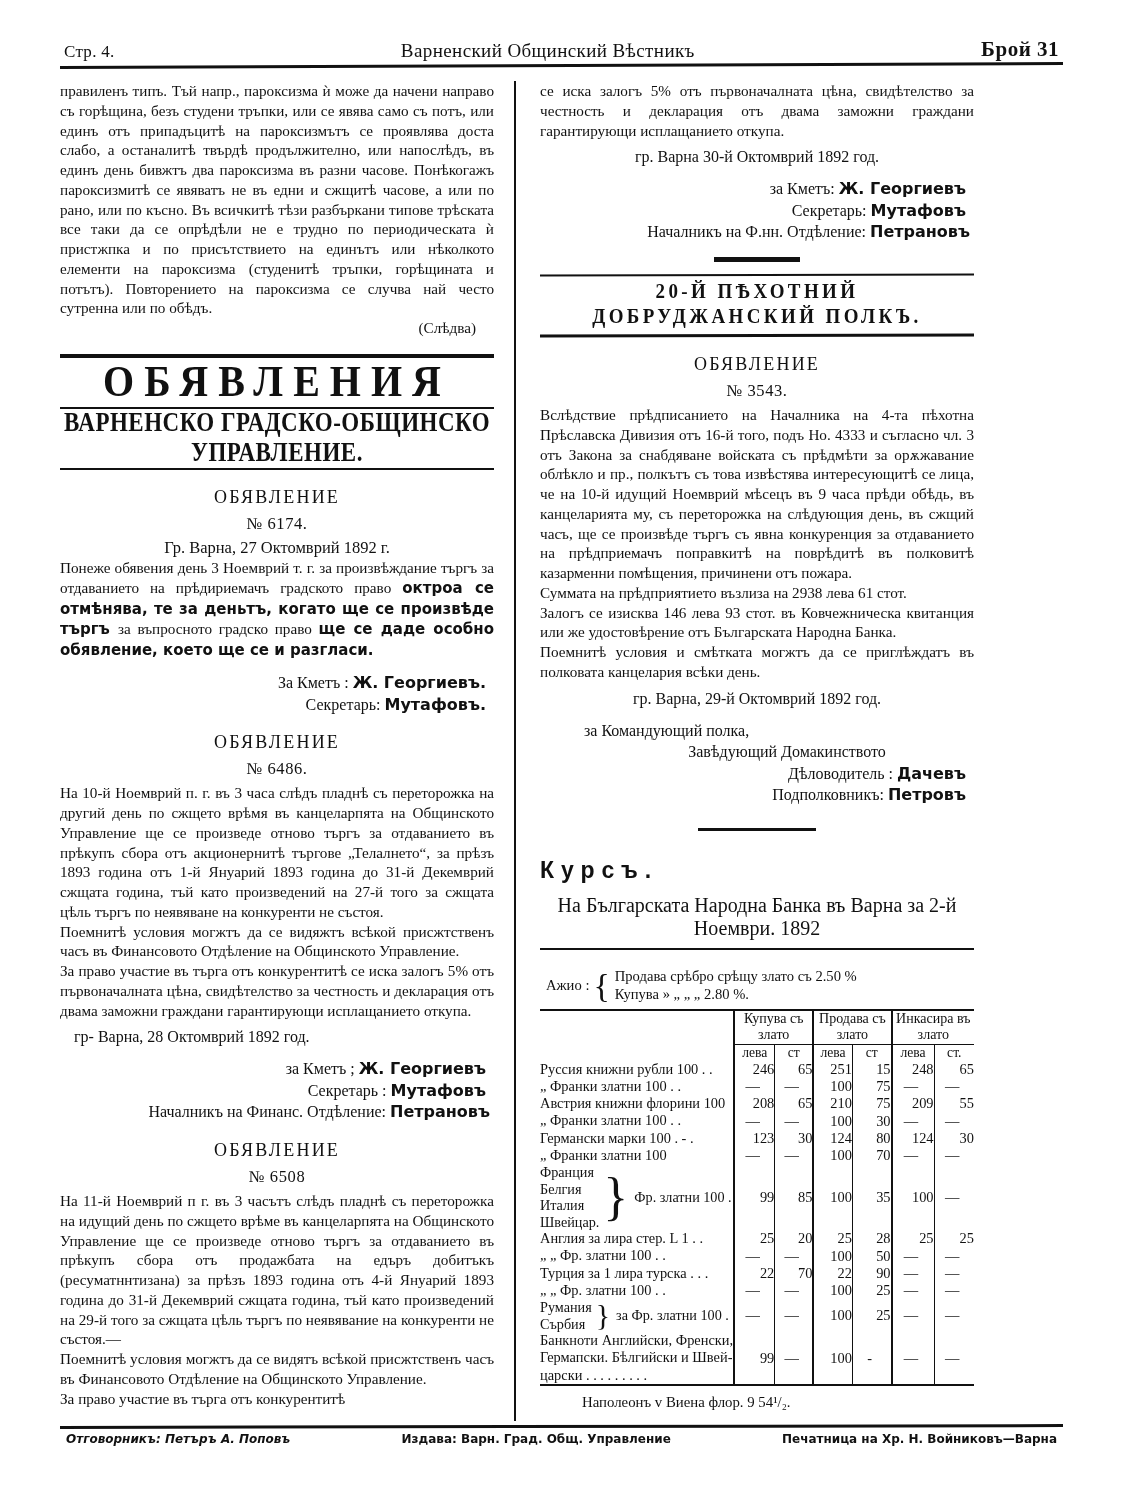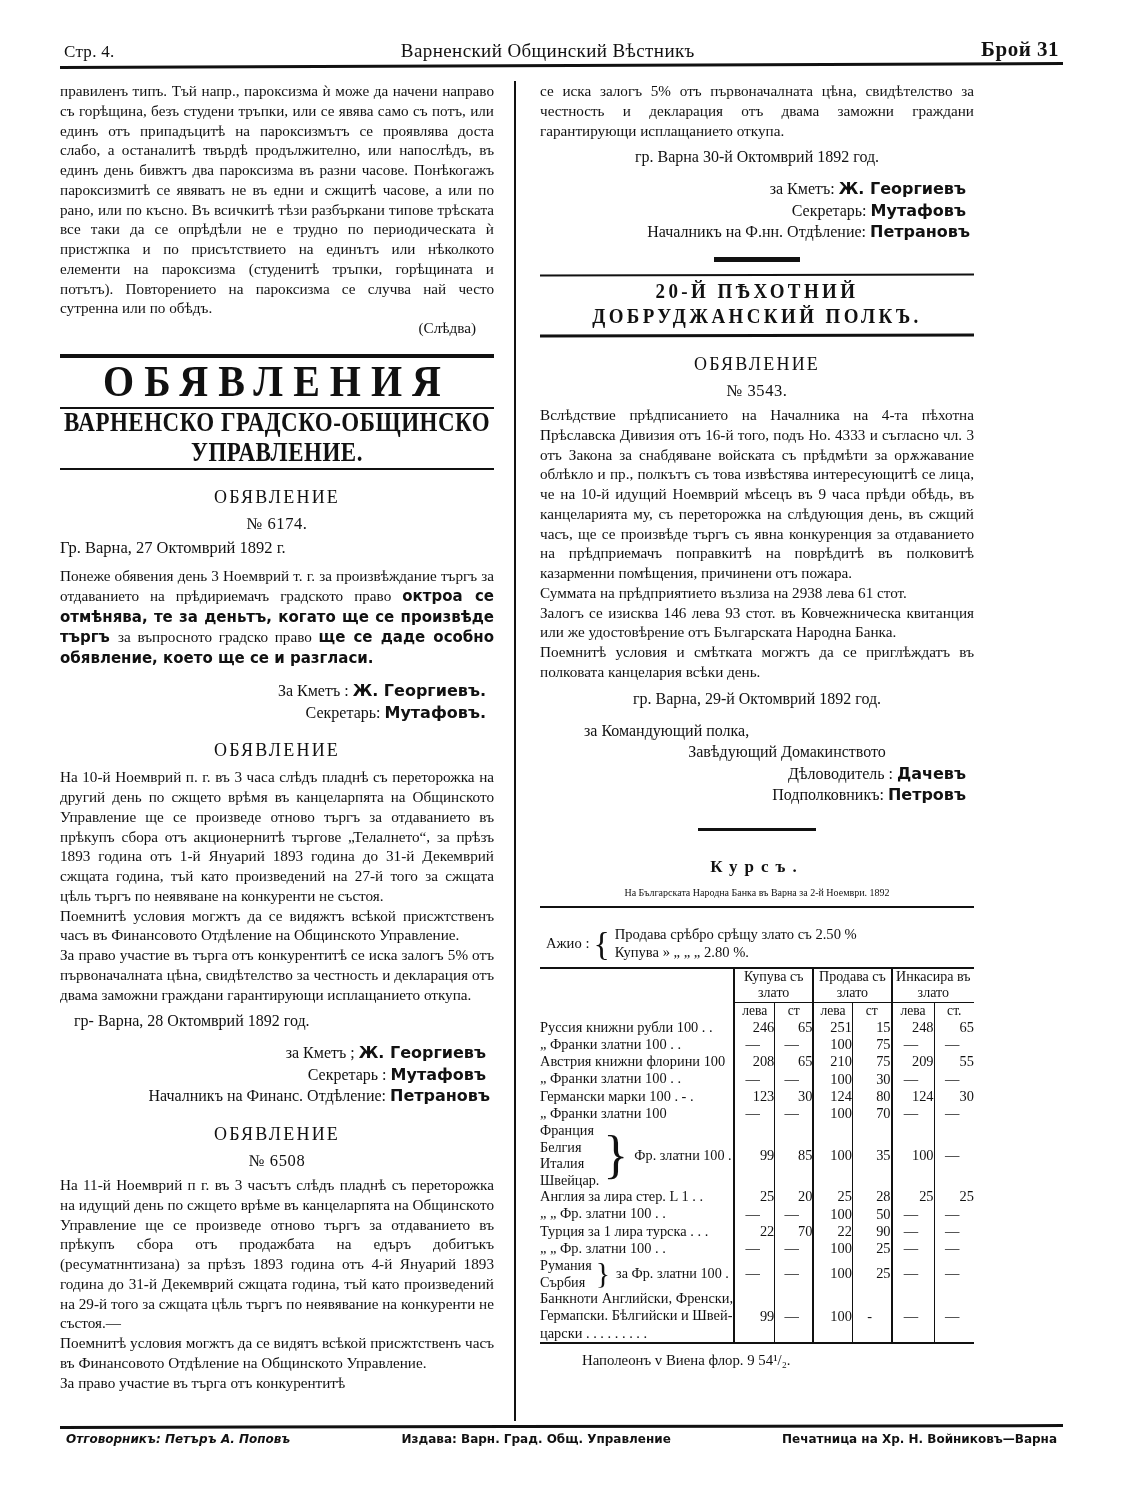--- a/index.html
+++ b/index.html
@@ -66,21 +66,21 @@
 
   
   .ann-title{
     text-align:center;font-size:18px;letter-spacing:2.2px;
     margin:17px 0 6px;
   }
   .ann-no{
     text-align:center;font-size:16.5px;margin-bottom:4px;letter-spacing:.6px;
   }
   .ann-city{
-    text-align:left;font-size:16.5px;margin-bottom:8px;
+    text-align:center;font-size:16.5px;
   }
   .sig{font-size:16px;line-height:1.35;margin-top:12px;}
   .sig .r1{text-align:right;padding-right:8px;}
   .sig .r2{text-align:right;padding-right:8px;}
   .sig .r3{text-align:right;padding-right:4px;}
   .nm{font-weight:bold;font-family:"DejaVu Sans","Liberation Sans",sans-serif;font-size:16px;}
   .bold-run{font-weight:bold;font-family:"DejaVu Sans","Liberation Sans",sans-serif;font-size:15px;}
 
   .dateline{text-align:center;font-size:16px;margin:8px 0 2px;}
   .dateline.left{text-align:left;text-indent:14px;}
@@ -94,25 +94,25 @@
     letter-spacing:3.4px;transform:scaleY(1.15);
     padding:2px 0 4px;
   }
   .reg-rule{height:3px;background:#111;margin-top:4px;transform:rotate(-0.1deg);}
   .reg-rule.top{height:2px;margin:0 0 4px;}
 
   .midrule{width:118px;height:3px;background:#111;margin:22px auto 26px;}
 
   
   .kurs{
-    text-align:center;font-size:17px;font-weight:bold;letter-spacing:7px;
-    font-family:Liberation Serif, serif;
+    font-size:23px;font-weight:bold;letter-spacing:7px;
+    font-family:Liberation Sans, sans-serif;
     margin:6px 0 10px;
   }
-  .kurs-sub{text-align:center;font-size:10px;margin-bottom:8px;}
+  .kurs-sub{text-align:center;font-size:20px;margin-bottom:8px;}
 
   
   .ajio{
     display:flex;align-items:center;font-size:14.6px;
     border-top:2px solid #111;padding:18px 0 5px 6px;
   }
   .ajio .lbl{white-space:nowrap;padding-right:2px;}
   .ajio .brace{font-size:34px;line-height:.8;padding:0 5px 0 2px;}
   .ajio .lines div{line-height:1.22;white-space:nowrap;}
 
@@ -198,20 +198,21 @@
             <span>За Кметъ : </span><span class="nm">Ж. Георгиевъ.</span>
           </div>
           <div class="r2">
             <span>Секретарь: </span><span class="nm">Мутафовъ.</span>
           </div>
         </div>
       </div>
 
       <div>
         <div class="ann-title">ОБЯВЛЕНИЕ</div>
+        <div class="ann-no">№ 6486.</div>
         <div class="body">
           <p class="ind">На 10-й Ноемврий п. г. въ 3 часа слѣдъ пладнѣ съ переторожка на другий день по сжщето врѣмя въ канцеларпята на Общинското Управление ще се произведе отново търгъ за отдаванието въ прѣкупъ сбора отъ акционернитѣ търгове „Телалнето“, за прѣзъ 1893 година отъ 1-й Януарий 1893 година до 31-й Декемврий сжщата година, тъй като произведений на 27-й того за сжщата цѣль търгъ по неявяване на конкуренти не състоя.</p>
           <p class="ind">Поемнитѣ условия могжтъ да се видяжтъ всѣкой присжтственъ часъ въ Финансовото Отдѣление на Общинското Управление.</p>
           <p class="ind">За право участие въ търга отъ конкурентитѣ се иска залогъ 5%  отъ първоначалната цѣна, свидѣтелство за честность и декларация отъ двама заможни граждани гарантирующи исплащанието откупа.</p>
         </div>
         <div class="dateline left">гр- Варна, 28 Октомврий 1892 год.</div>
         <div class="sig">
           <div class="r1">
             <span>за Кметъ ; </span><span class="nm">Ж. Георгиевъ</span>
           </div>

